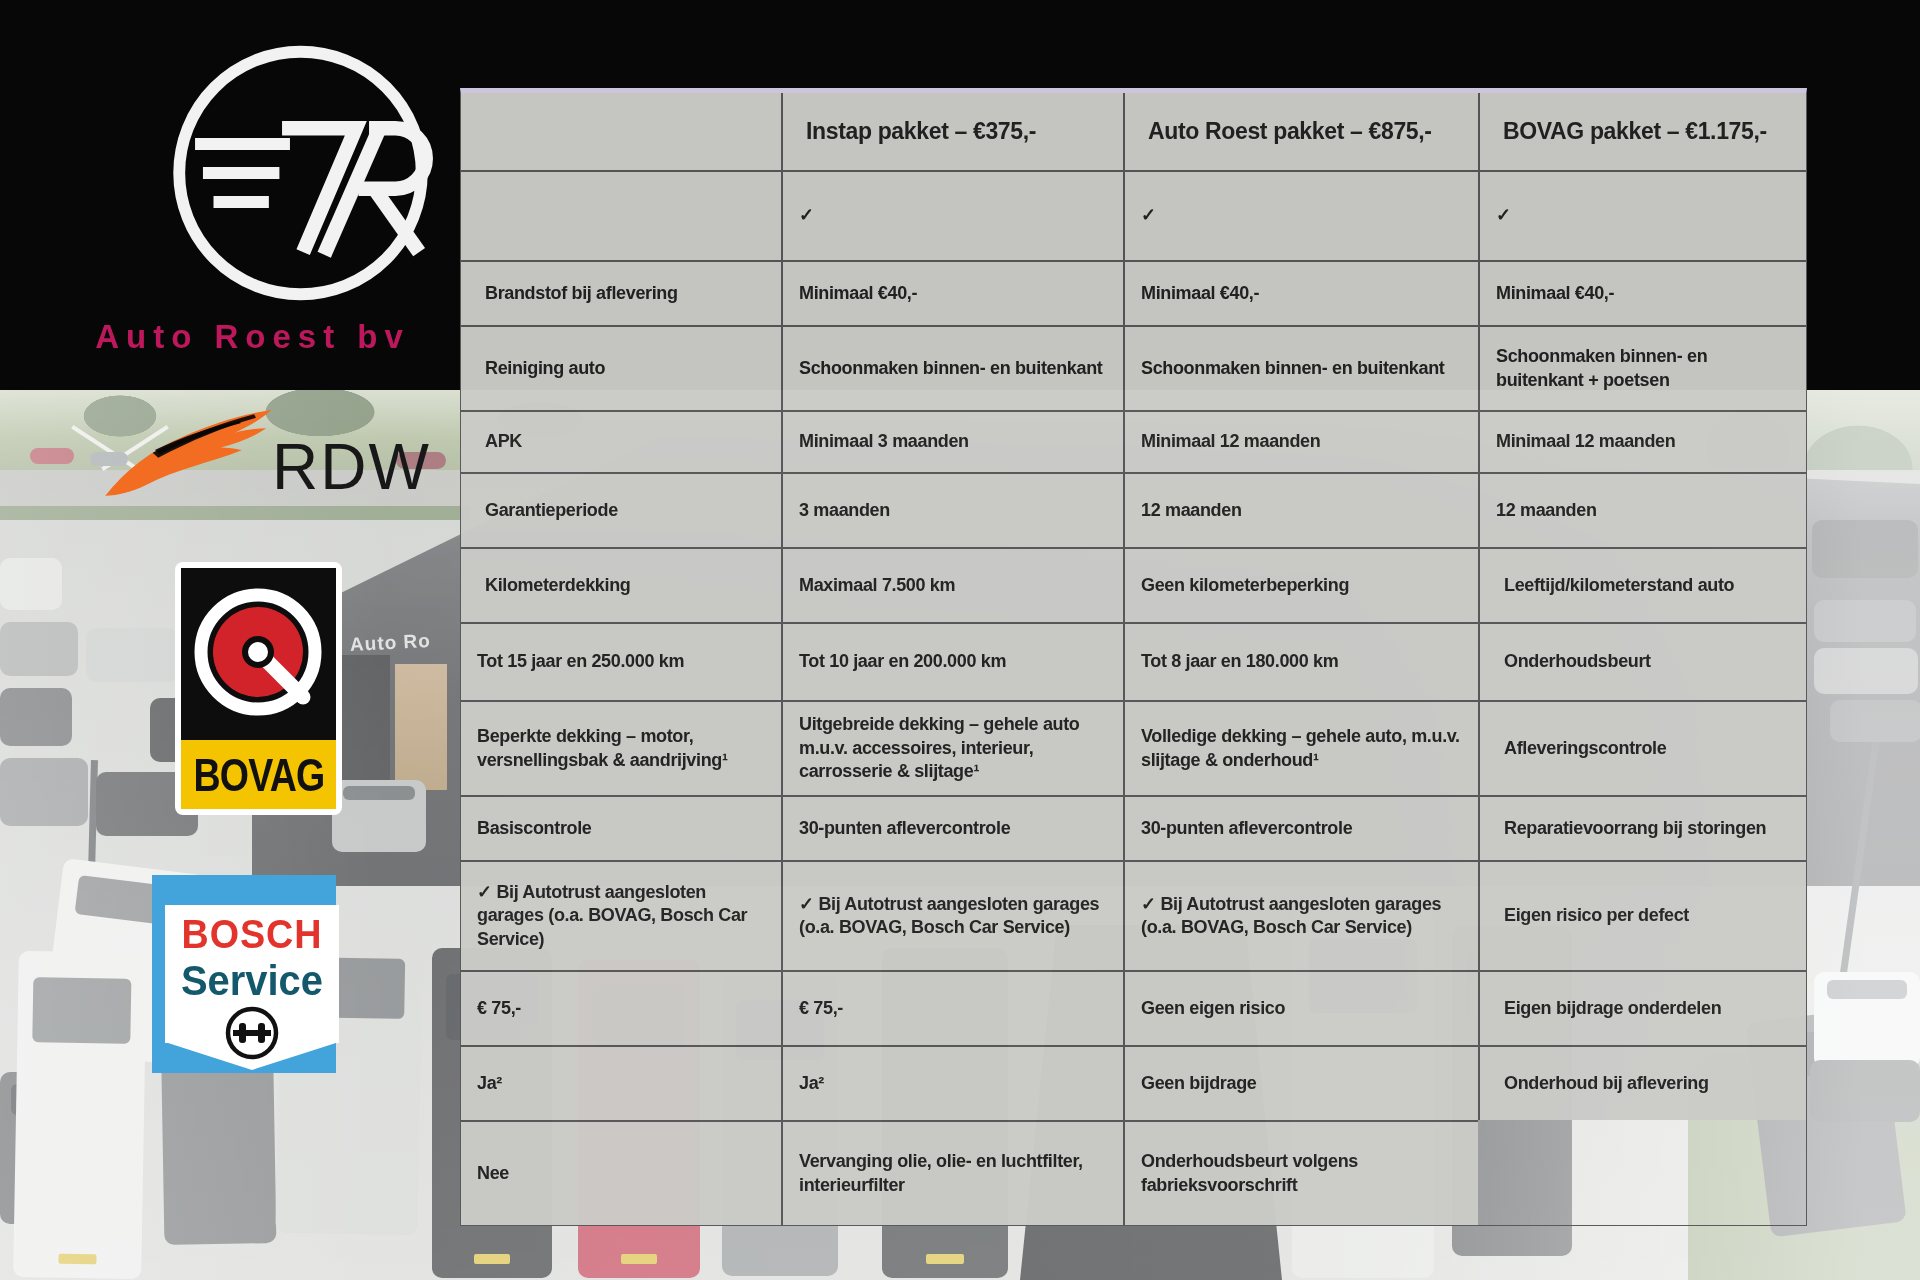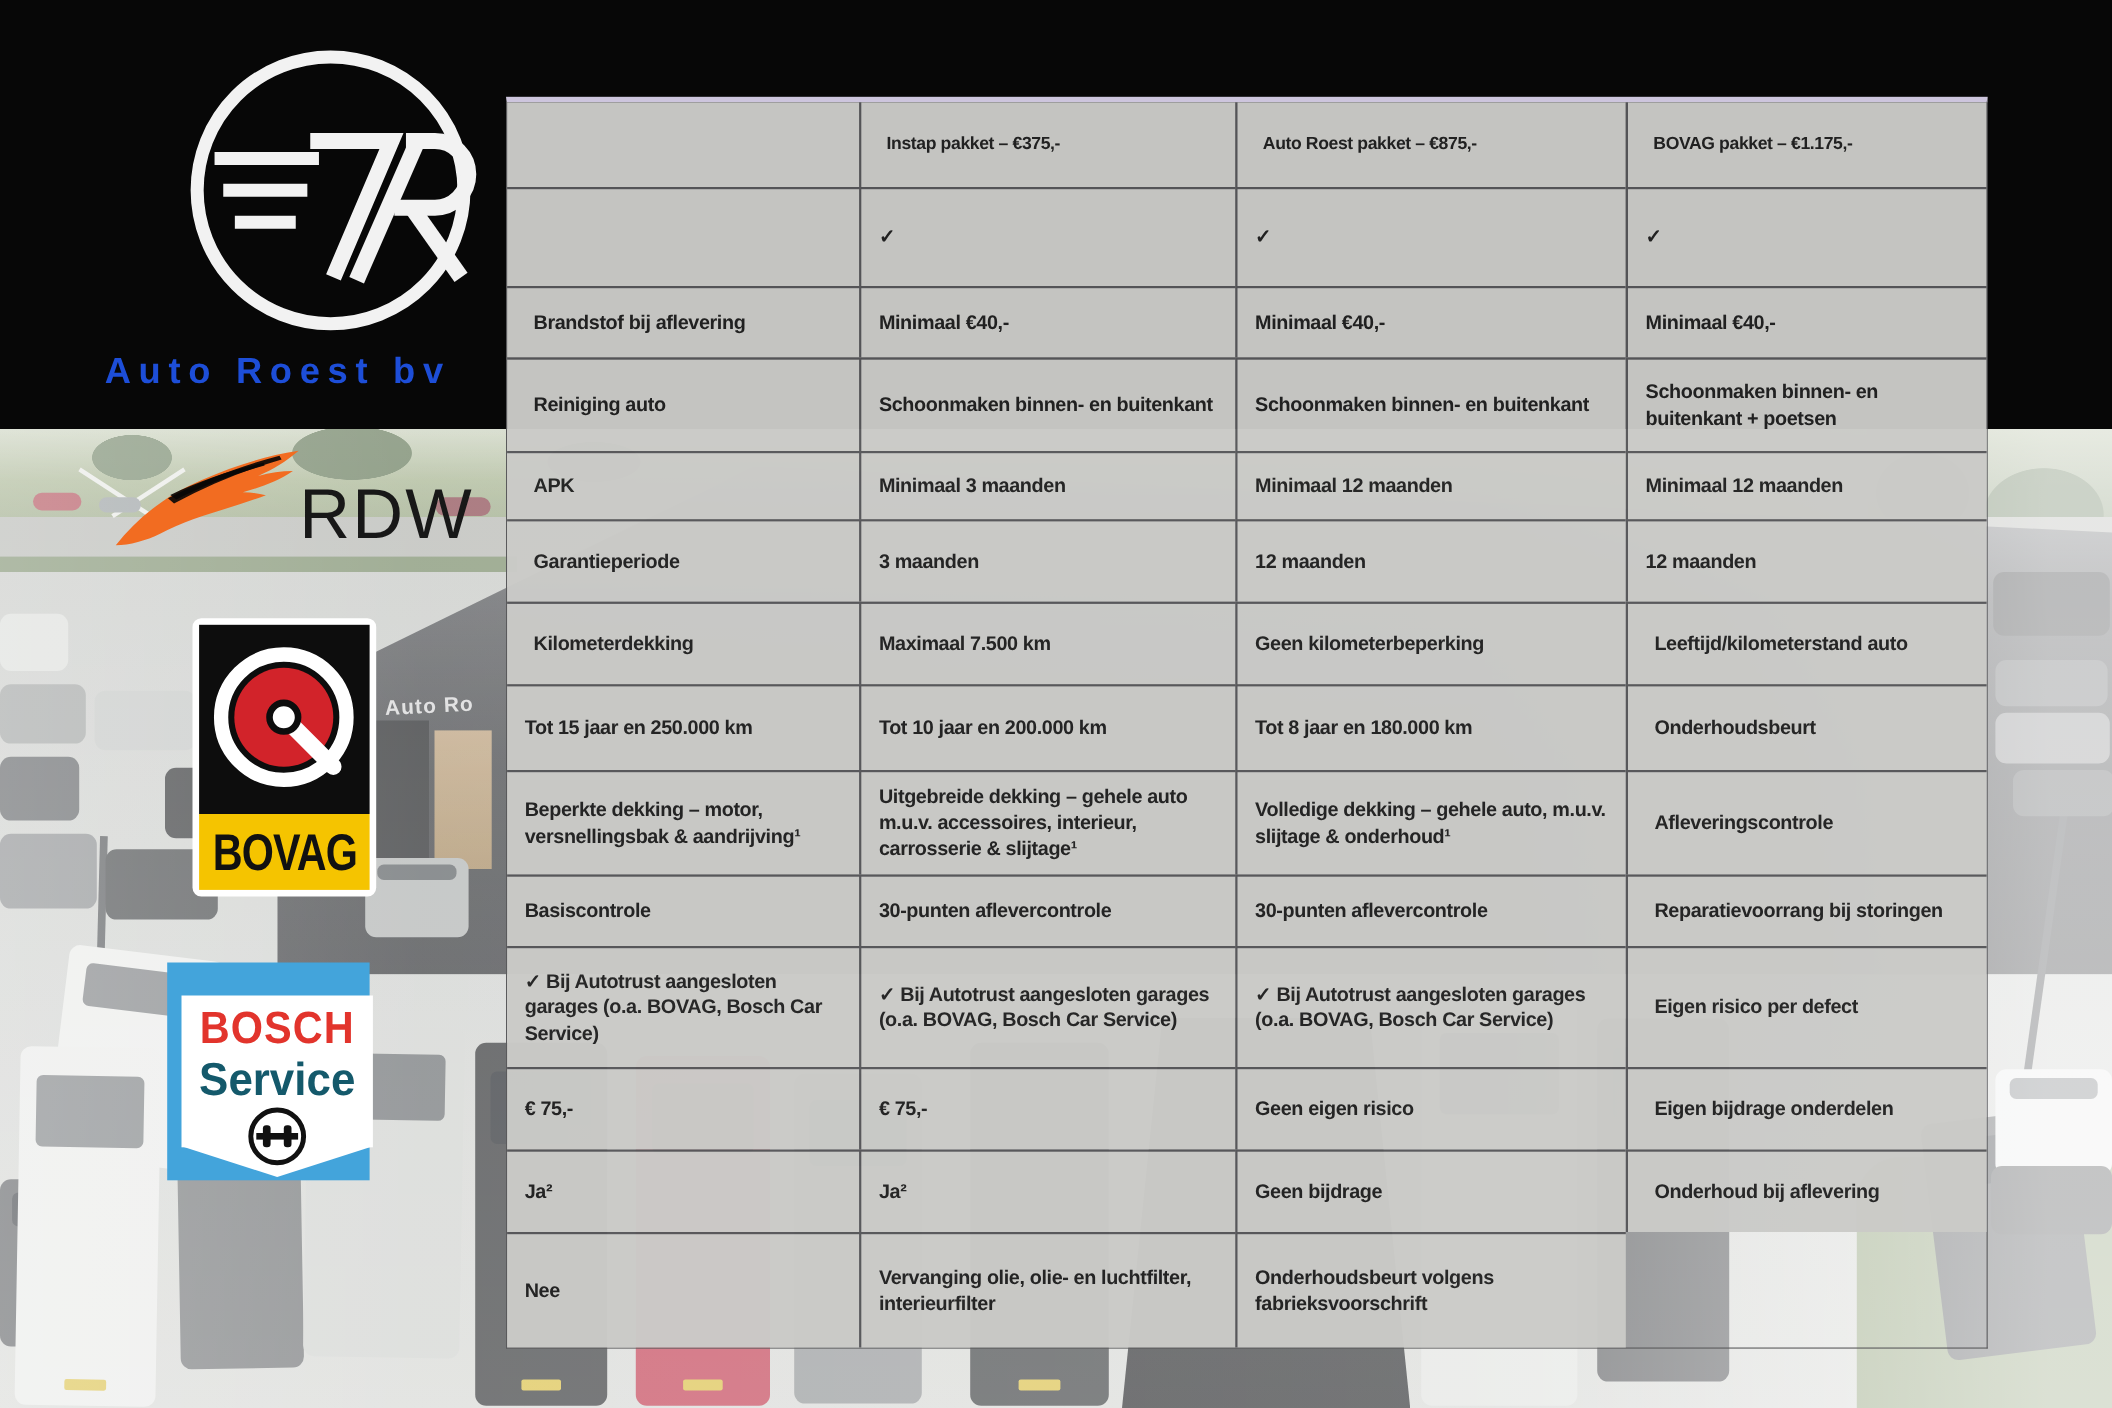--- a/index.html
+++ b/index.html
@@ -49,21 +49,21 @@
          background:
            linear-gradient(90deg,rgba(255,255,255,.30) 0%,rgba(255,255,255,.18) 20%,
                            rgba(255,255,255,.24) 70%,rgba(255,255,255,.62) 97%),
            linear-gradient(180deg,rgba(255,255,255,.28) 0%,rgba(255,255,255,.10) 35%,
                            rgba(255,255,255,.20) 100%);}
 
   
   .black-band{position:absolute;left:0;top:0;width:1920px;height:390px;background:#070707;z-index:2;}
   .ar-logo{position:absolute;left:45px;top:0;width:415px;height:390px;z-index:3;}
   .ar-mark{position:absolute;left:98px;top:28px;width:315px;height:290px;}
-  .ar-name{position:absolute;left:0;top:318px;width:415px;text-align:center;color:#1d4ed8;
+  .ar-name{position:absolute;left:0;top:318px;width:415px;text-align:center;color:#be185d;
            font-size:33px;font-weight:bold;letter-spacing:7px;white-space:nowrap;}
 
   
   .rdw{position:absolute;left:100px;top:408px;width:320px;height:110px;z-index:3;}
   .rdw-text{position:absolute;left:172px;top:22px;font-family:Liberation Sans, sans-serif;
             font-size:64px;color:#181818;letter-spacing:2px;}
   .bovag{position:absolute;left:175px;top:562px;width:167px;height:253px;z-index:3;
          background:#fff;border-radius:8px;padding:6px;box-sizing:border-box;}
   .bovag-top{position:relative;width:100%;height:172px;background:#0d0d0d;overflow:hidden;}
   .bovag-band{width:100%;height:69px;background:var(--bovag-yellow,#f5c400);
@@ -87,21 +87,21 @@
          grid-template-rows:77px 90px 65px 85px 62px 75px 75px 78px 95px 65px 110px 75px 75px 105px;
          border:1px solid #5a5a5c;border-top:5px solid var(--table-top-accent,#cdc5dd);
          box-sizing:content-box;}
   .cell{background:var(--table-bg,#cbcbc8);opacity:.97;display:flex;align-items:center;
         padding:6px 16px;box-sizing:border-box;color:#222;font-weight:bold;
         border-left:2px solid var(--table-border,#57575a);
         border-top:2px solid var(--table-border,#57575a);
         letter-spacing:-.35px;line-height:1.3;}
   .cell:nth-child(4n+1){border-left:none;}
   .cell:nth-child(-n+4){border-top:none;}
-  .cell.h{font-size:16px;padding-left:23px;}
+  .cell.h{font-size:23px;padding-left:23px;}
   .cell.lbl{font-size:18px;padding-left:24px;}
   .cell.val{font-size:18px;}
 </style>
 </head>
 <body>
 
 <div class="stage">
 
   <div class="photo">
     <div class="field"></div>

